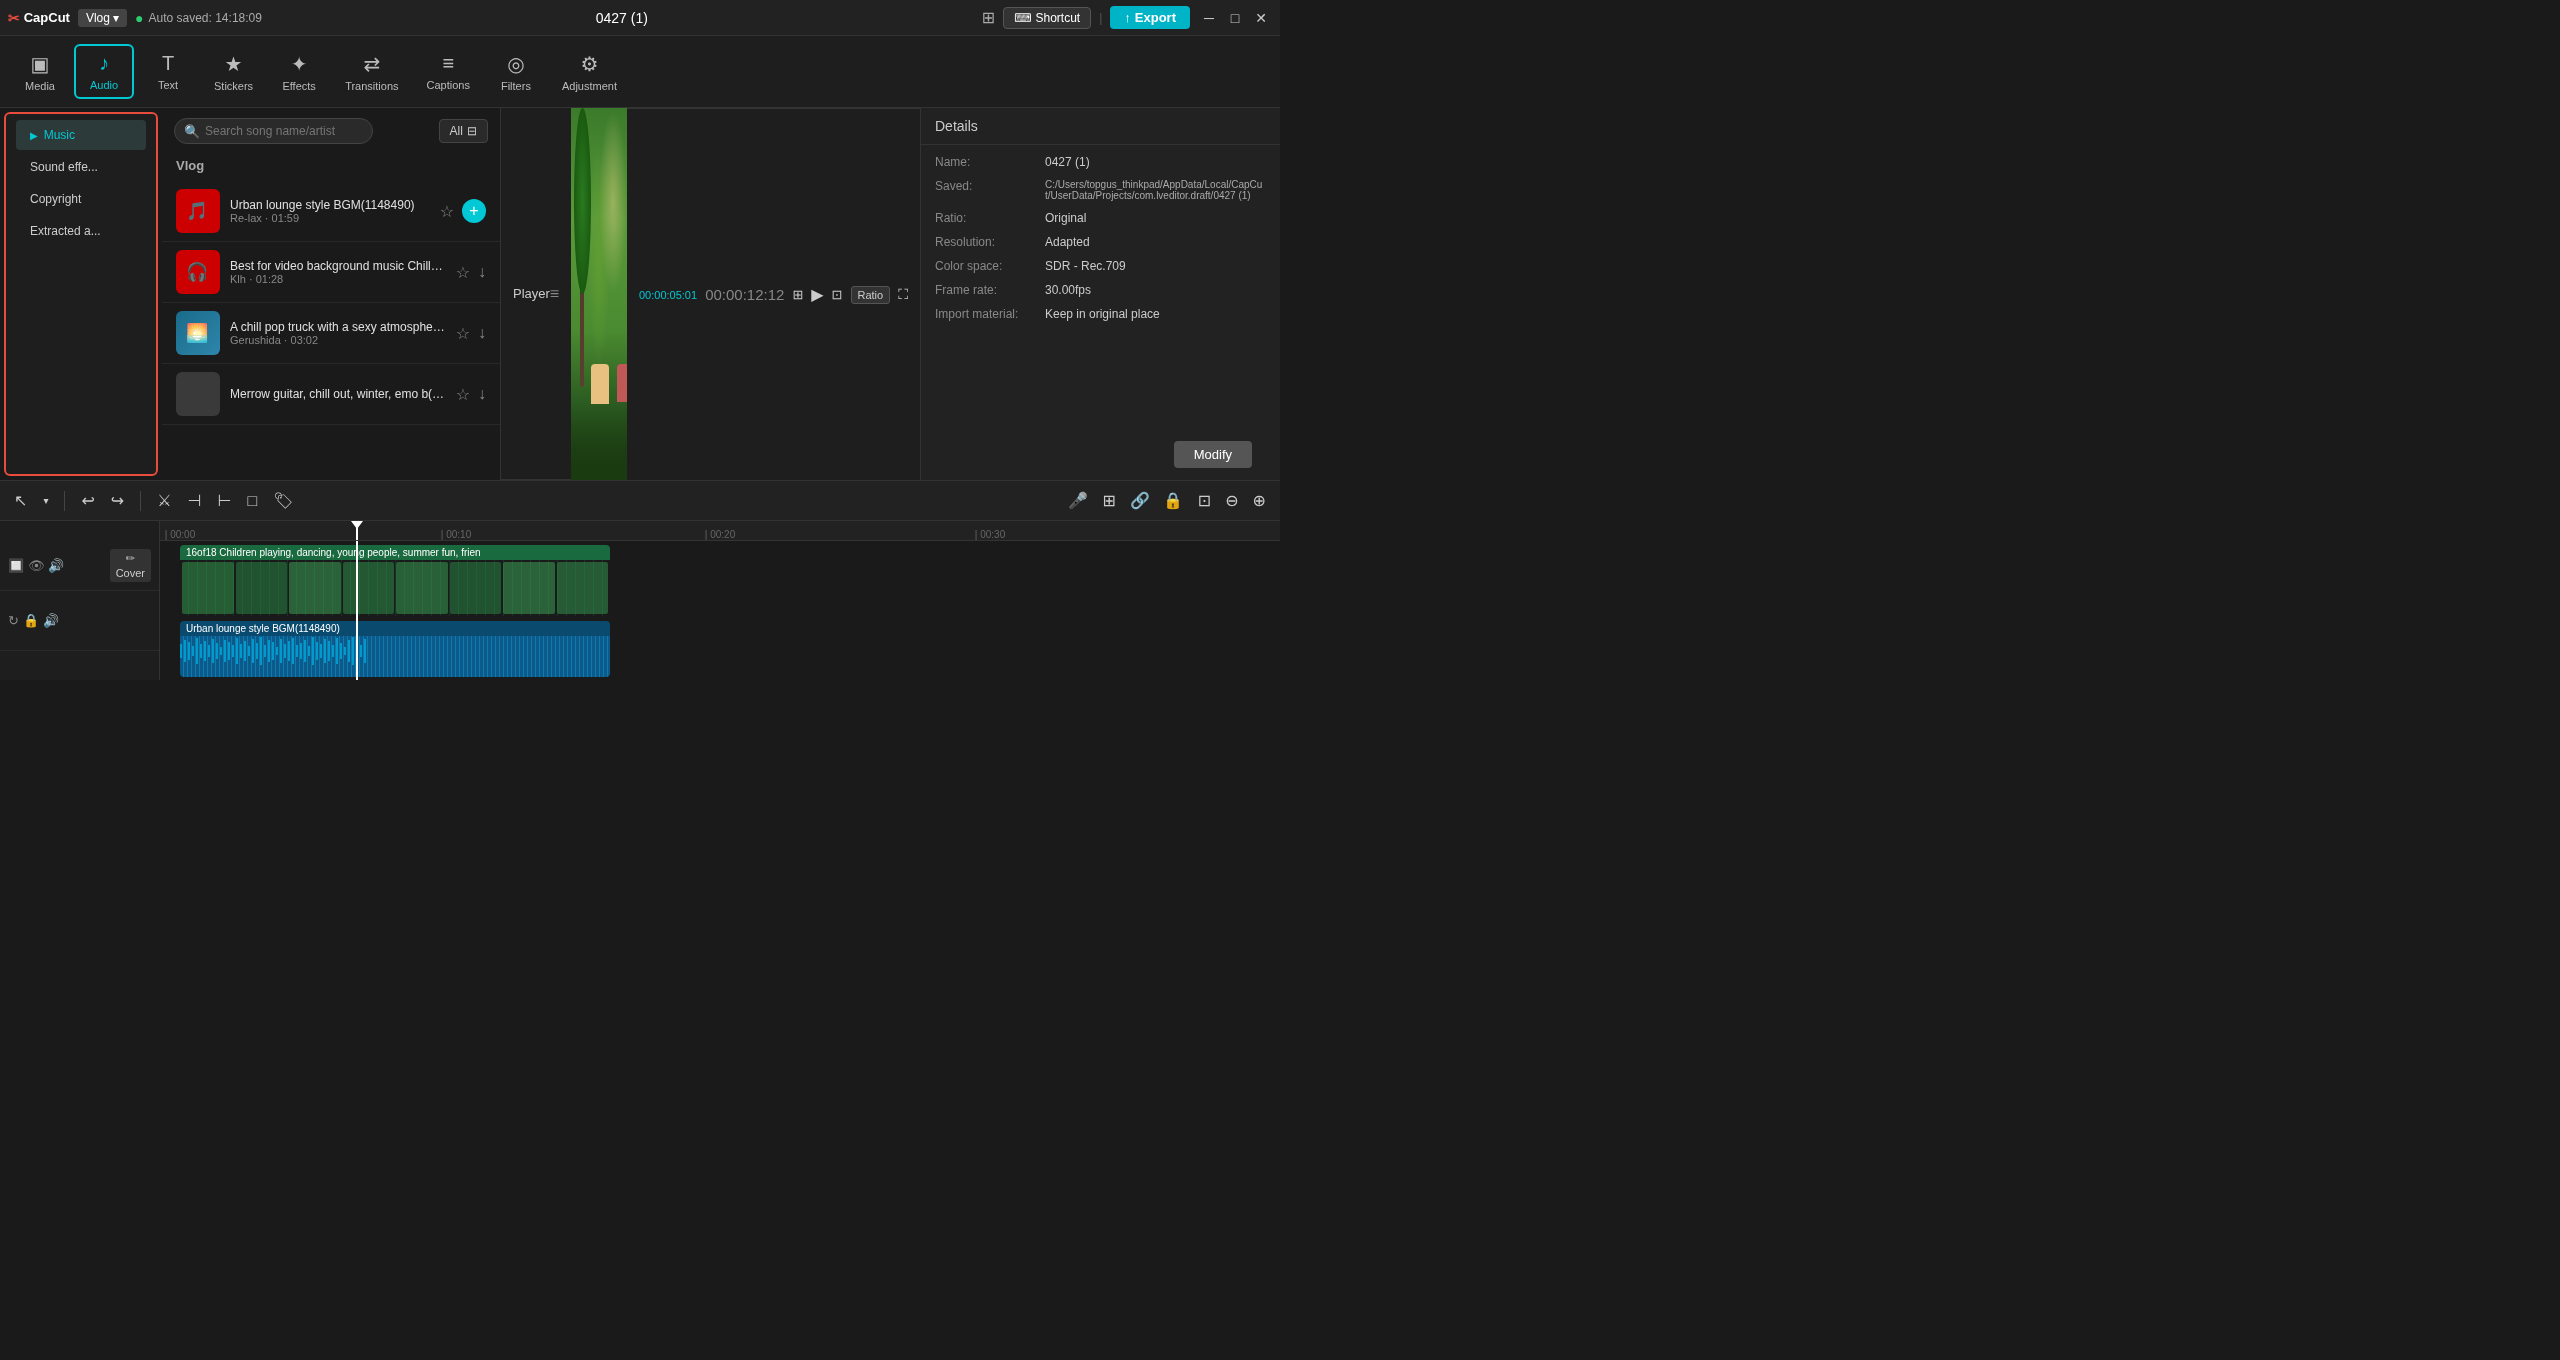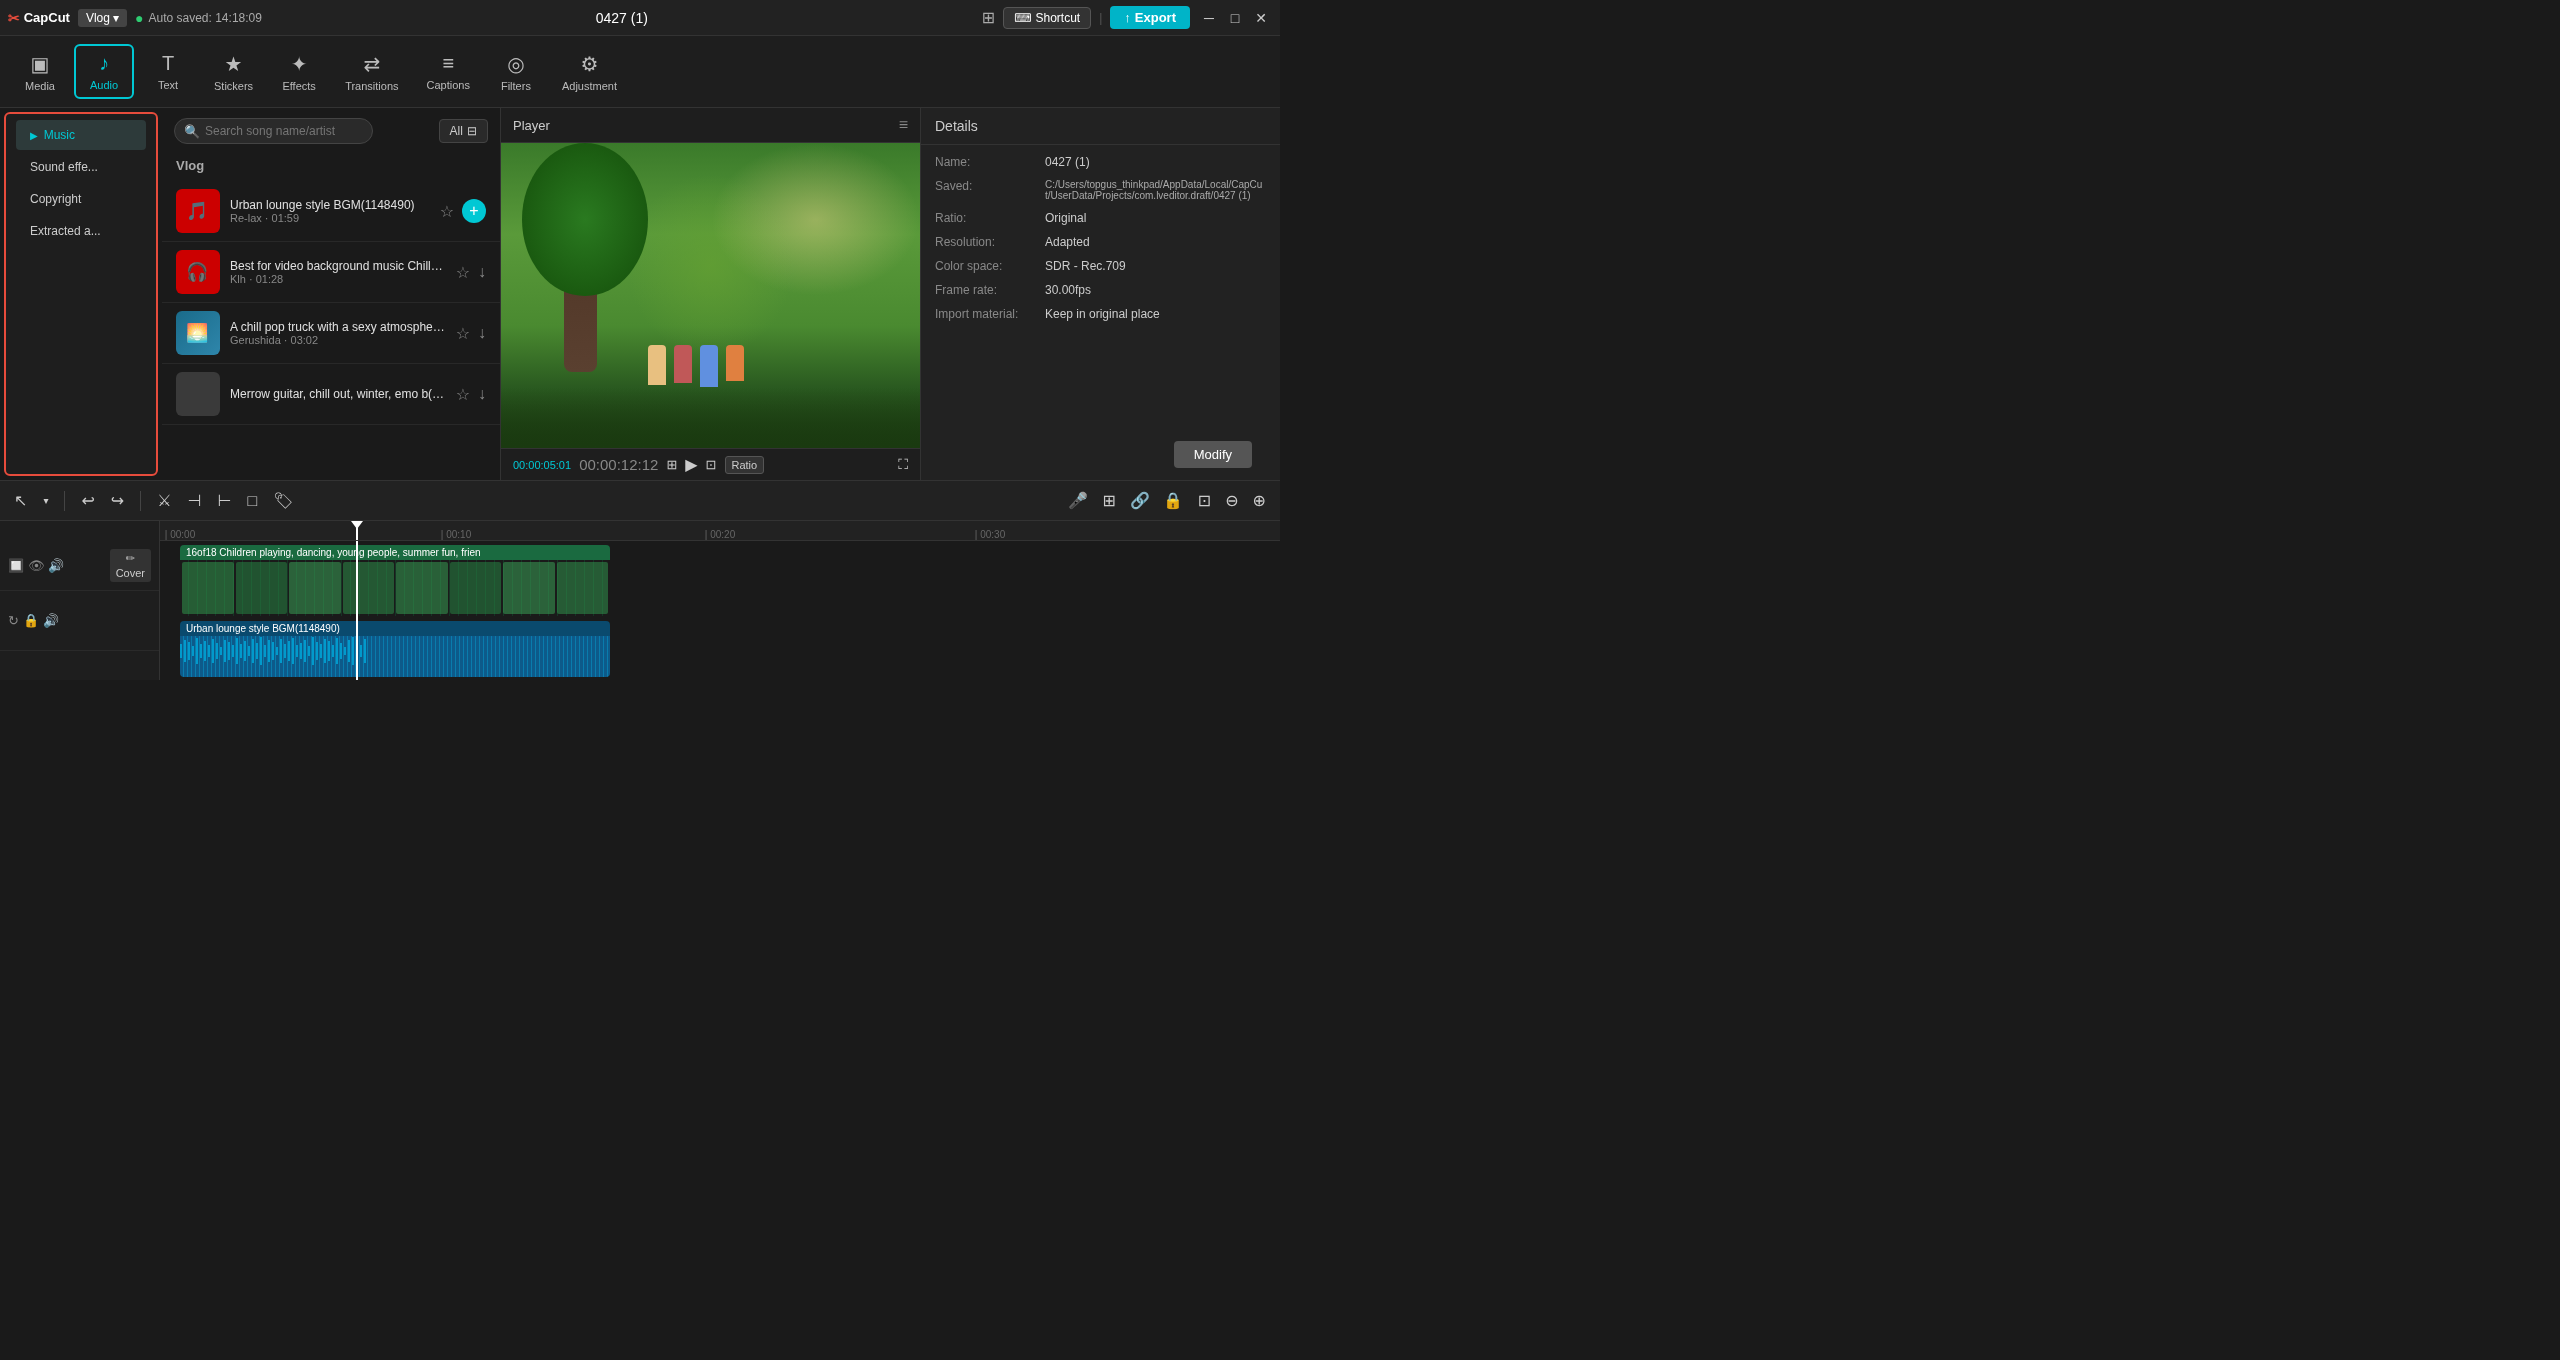--- a/index.html
+++ b/index.html
@@ -270,21 +270,21 @@
       color: white;
       font-size: 16px;
     }
 
     
     .player-panel {
       width: 420px;
       background: #1e1e1e;
       border-left: 1px solid #333;
       display: flex;
-      flex-direction: column;
+      flex-direction: row;
     }
     .player-header {
       display: flex;
       align-items: center;
       justify-content: space-between;
       padding: 8px 12px;
       border-bottom: 1px solid #333;
     }
     .player-title { font-size: 13px; color: #ccc; }
     .player-video {

